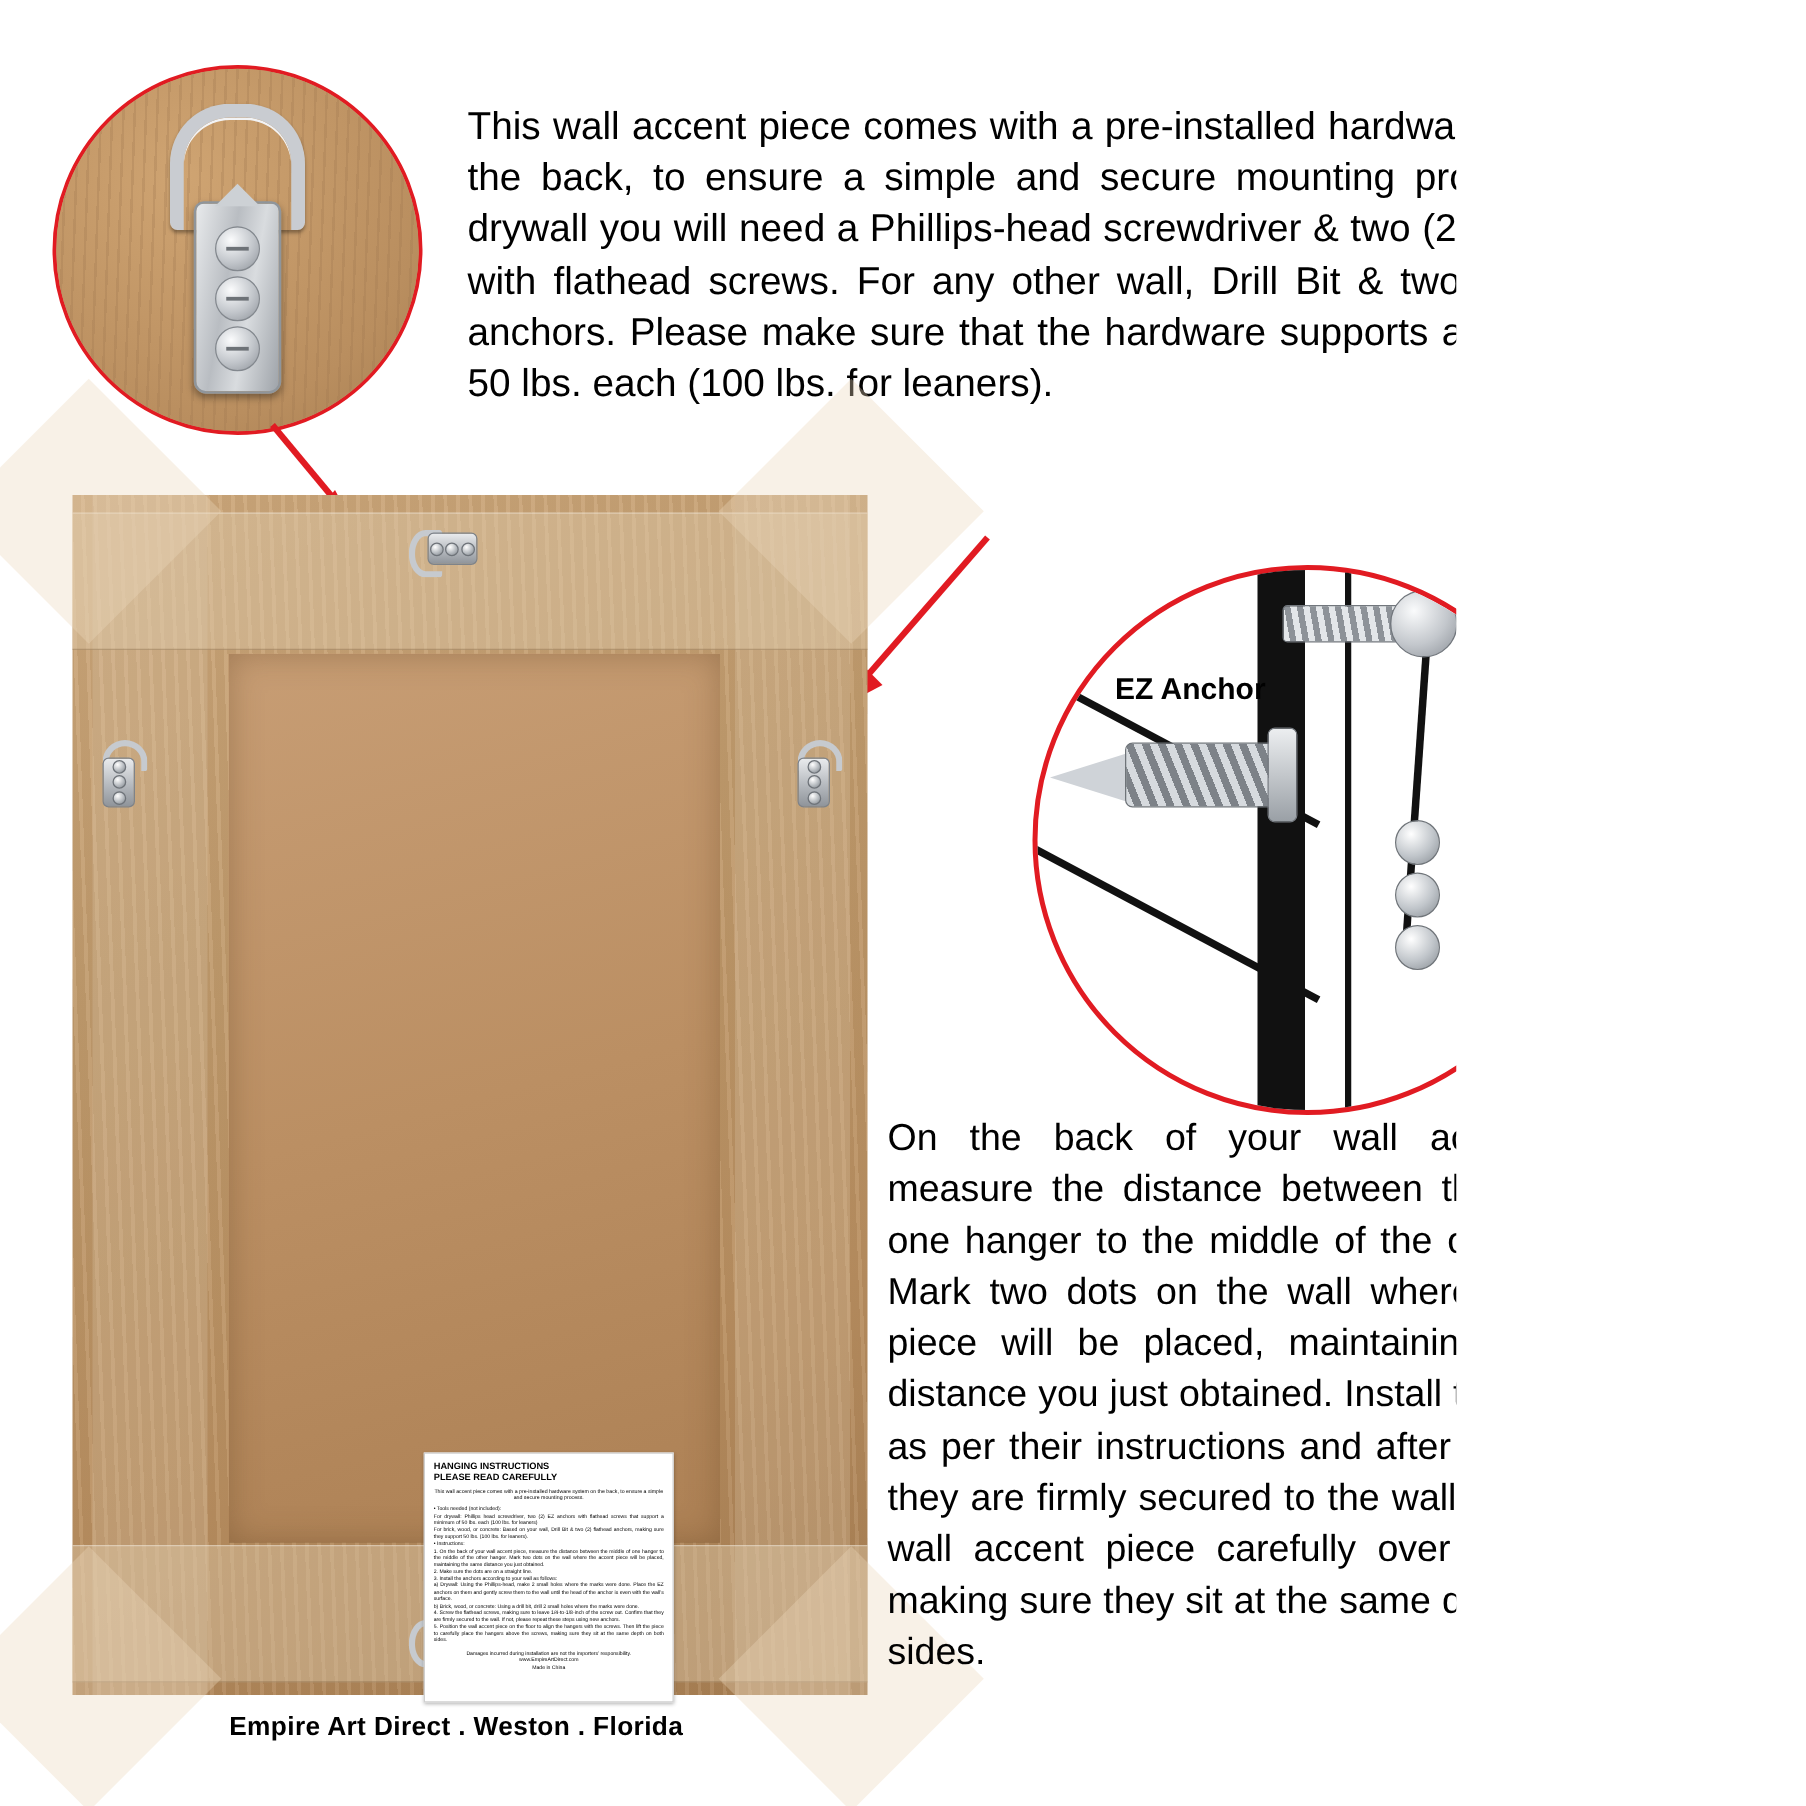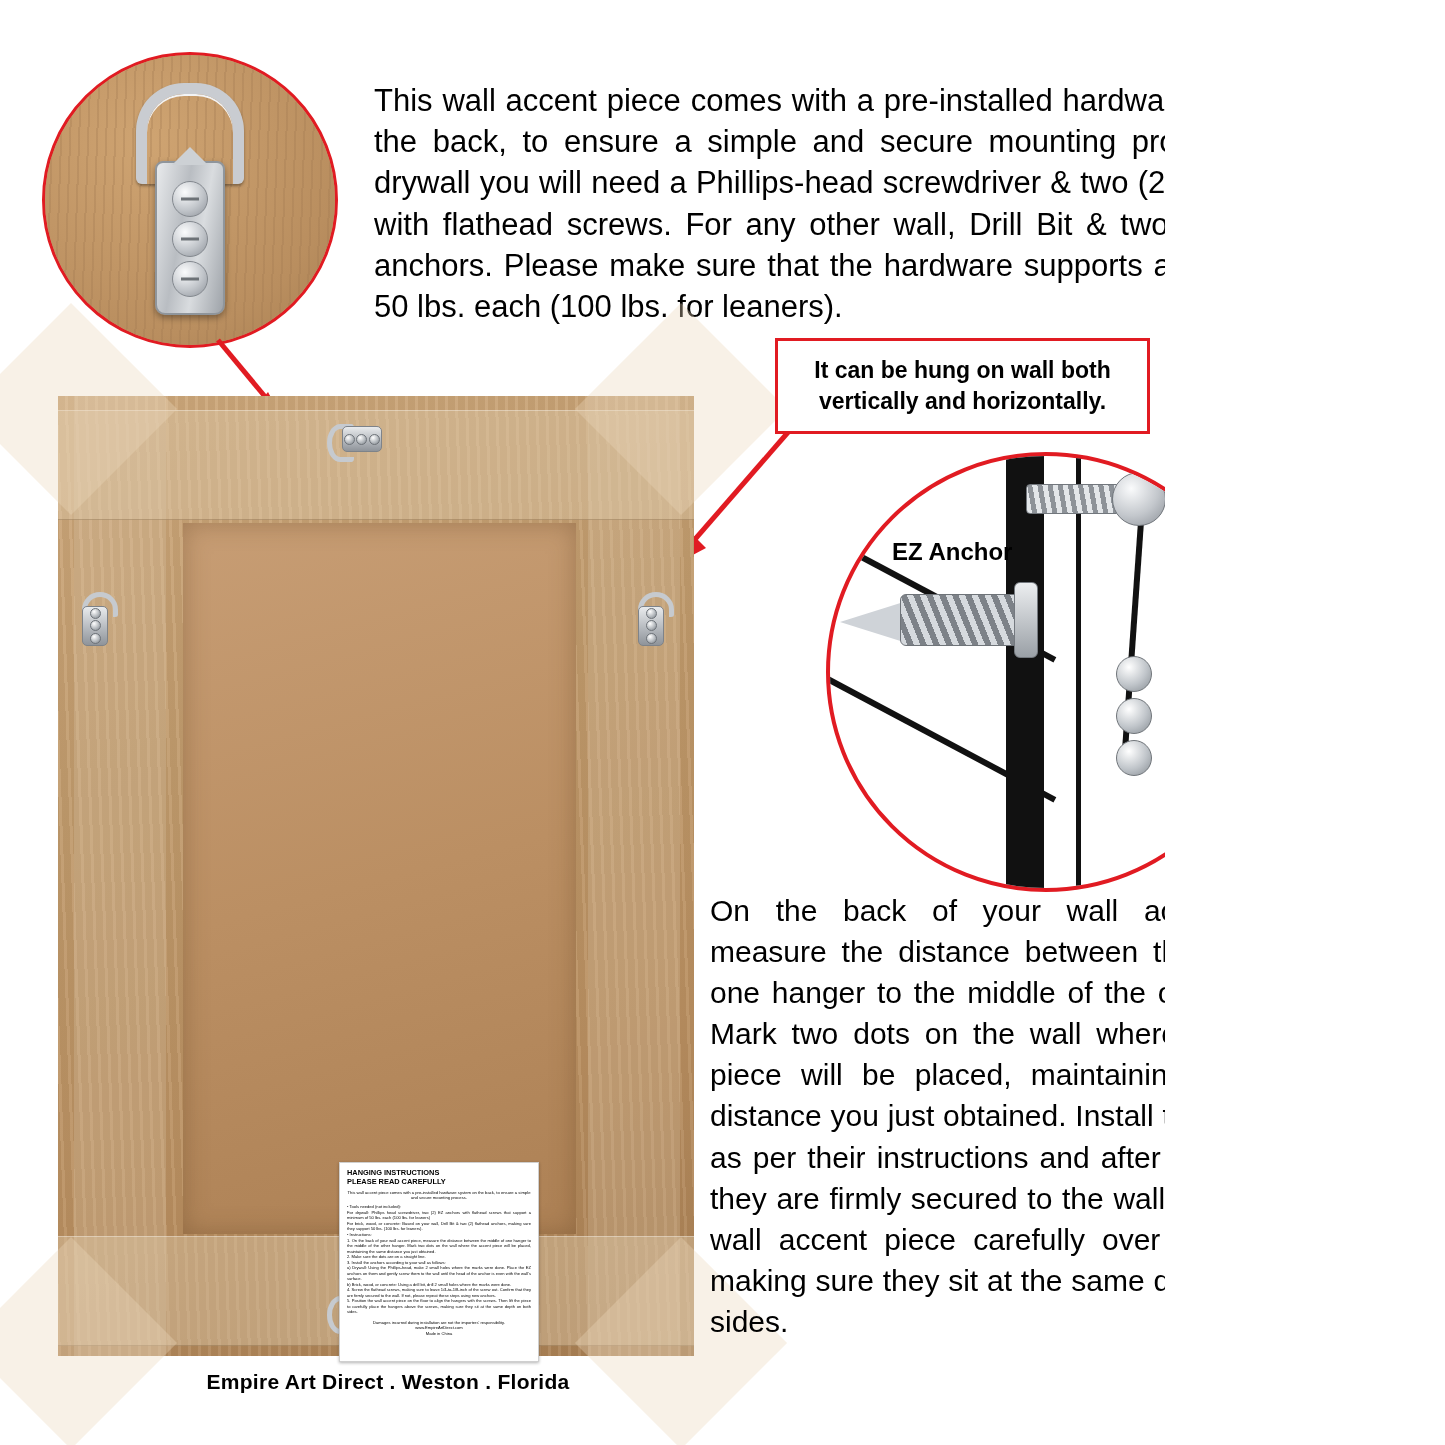--- a/index.html
+++ b/index.html
@@ -273,21 +273,21 @@
   .label-card .lc-foot {
     font-size: 4.1px;
     line-height: 1.35;
     margin-top: 5px;
     text-align:center;
     color:#000;
   }
 
   .credit {
     position: absolute;
-    left: 70px;
+    left: 47px;
     top: 1370px;
     width: 636px;
     text-align: center;
     font-size: 21px;
     font-weight: bold;
     color: #000;
     letter-spacing: .3px;
   }
 
   
@@ -581,21 +581,20 @@
       <div class="lc-foot">
         <div>Damages incurred during installation are not the importers' responsibility.</div>
         <div>www.EmpireArtDirect.com</div>
         <div>Made in China</div>
       </div>
     </div>
   </div>
 
   <div class="credit">Empire Art Direct  . Weston . Florida</div>
 
-  <div class="callout">It can be hung on wall both vertically and horizontally.</div>
 
   <div class="anchor-circle">
     <div class="ac-inner">
       <div class="ac-diag" style="top:60px; transform: rotate(28deg);"></div>
       <div class="ac-diag" style="top:200px; transform: rotate(28deg);"></div>
       <div class="ac-diag" style="top:330px; transform: rotate(28deg);"></div>
       <div class="ac-stud"></div>
       <div class="ac-wallline"></div>
       <div class="ac-label">EZ Anchor</div>
       <div class="ac-anchor-body">

